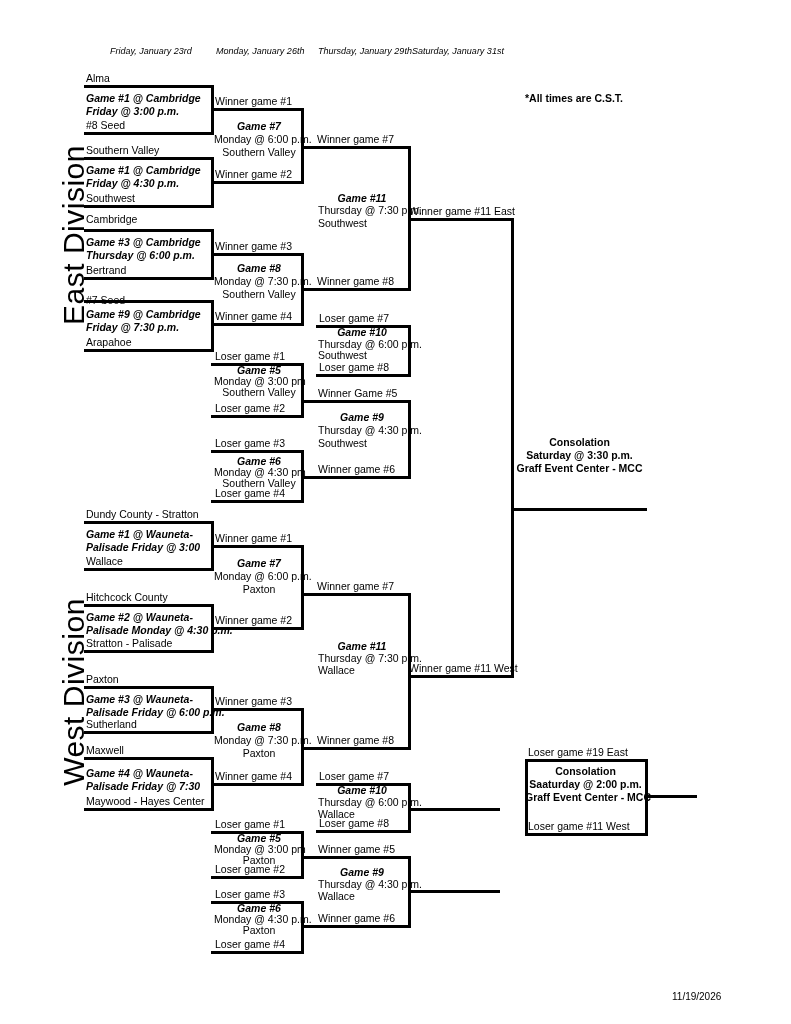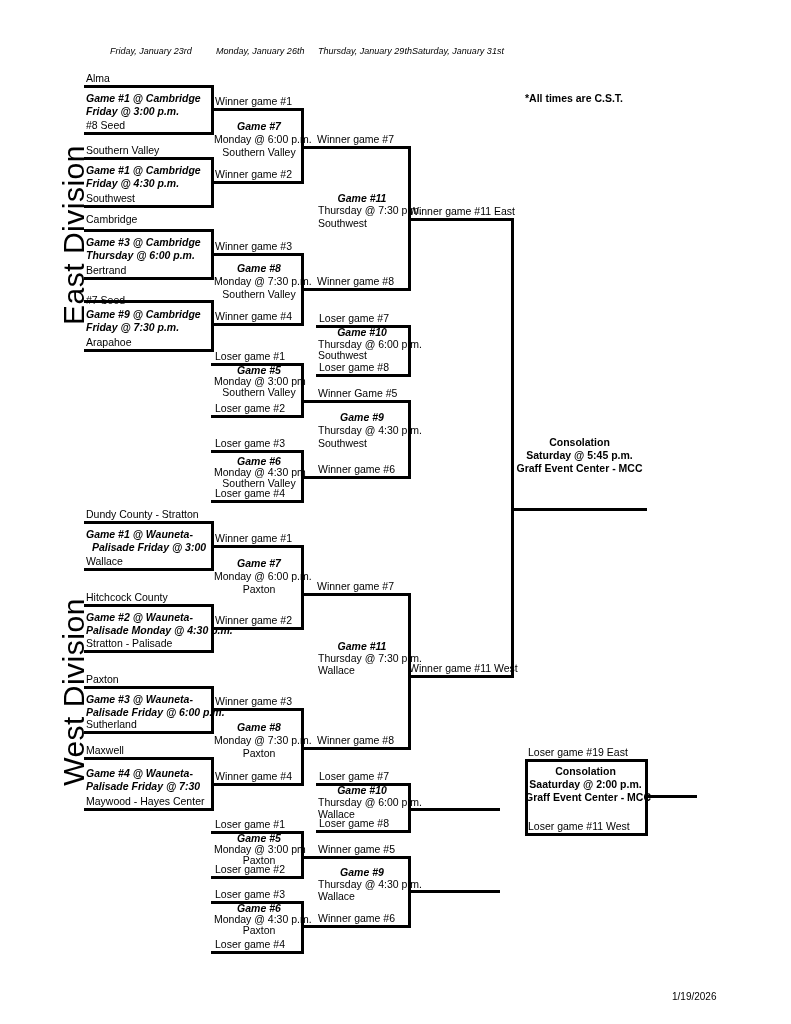--- a/index.html
+++ b/index.html
@@ -24,21 +24,21 @@
 </head>
 <body>
 
 <div class="page">
 
   <div class="colhdr" style="left:110px">Friday, January 23rd</div>
   <div class="colhdr" style="left:216px">Monday, January 26th</div>
   <div class="colhdr" style="left:318px">Thursday, January 29th</div>
   <div class="colhdr" style="left:412px">Saturday, January 31st</div>
   <div class="note">*All times are C.S.T.</div>
-  <div class="datestamp">1/19/2026</div>
+  <div class="datestamp">11/19/2026</div>
 
   <div class="div-label" style="left:74px;top:235px">East Division</div>
   <div class="div-label" style="left:74px;top:692px">West Division</div>
 
   <i class="ln" style="left:84px;top:85px;width:129px"></i>
   <i class="ln" style="left:84px;top:132px;width:129px"></i>
   <i class="ln" style="left:84px;top:157px;width:129px"></i>
   <i class="ln" style="left:84px;top:205px;width:129px"></i>
   <i class="ln" style="left:84px;top:229px;width:129px"></i>
   <i class="ln" style="left:84px;top:277px;width:129px"></i>
@@ -181,21 +181,21 @@
   <div class="tx" style="left:319px;top:361px">Loser game #8</div>
 
   <div class="tx" style="left:318px;top:387px">Winner Game #5</div>
   <div class="tx bi ctr" style="left:316px;top:411px;width:92px">Game #9</div>
   <div class="tx" style="left:318px;top:424px">Thursday @ 4:30 p.m.</div>
   <div class="tx" style="left:318px;top:437px">Southwest</div>
   <div class="tx" style="left:318px;top:463px">Winner game #6</div>
 
   <div class="tx" style="left:86px;top:508px">Dundy County - Stratton</div>
   <div class="tx bi" style="left:86px;top:528px">Game #1 @ Wauneta-</div>
-  <div class="tx bi" style="left:92px;top:541px">Palisade  Friday @ 3:00</div>
+  <div class="tx bi" style="left:86px;top:541px">Palisade  Friday @ 3:00</div>
   <div class="tx" style="left:86px;top:555px">Wallace</div>
   <div class="tx" style="left:86px;top:591px">Hitchcock County</div>
   <div class="tx bi" style="left:86px;top:611px">Game #2 @ Wauneta-</div>
   <div class="tx bi" style="left:86px;top:624px">Palisade Monday @ 4:30 p.m.</div>
   <div class="tx" style="left:86px;top:637px">Stratton - Palisade</div>
   <div class="tx" style="left:86px;top:673px">Paxton</div>
   <div class="tx bi" style="left:86px;top:693px">Game #3 @ Wauneta-</div>
   <div class="tx bi" style="left:86px;top:706px">Palisade Friday @ 6:00 p.m.</div>
   <div class="tx" style="left:86px;top:718px">Sutherland</div>
   <div class="tx" style="left:86px;top:744px">Maxwell</div>
@@ -248,21 +248,21 @@
   <div class="tx" style="left:319px;top:817px">Loser game #8</div>
 
   <div class="tx" style="left:318px;top:843px">Winner game #5</div>
   <div class="tx bi ctr" style="left:316px;top:866px;width:92px">Game #9</div>
   <div class="tx" style="left:318px;top:878px">Thursday @ 4:30 p.m.</div>
   <div class="tx" style="left:318px;top:890px">Wallace</div>
   <div class="tx" style="left:318px;top:912px">Winner game #6</div>
 
   <div class="blk b" style="left:512px;top:436px;width:135px">
     <div>Consolation</div>
-    <div>Saturday @ 5:45 p.m.</div>
+    <div>Saturday @ 3:30 p.m.</div>
     <div>Graff Event Center - MCC</div>
   </div>
   <div class="tx" style="left:528px;top:746px">Loser game #19 East</div>
   <div class="blk b" style="left:525px;top:765px;width:121px">
     <div>Consolation</div>
     <div>Saaturday @ 2:00 p.m.</div>
     <div>Graff Event Center - MCC</div>
   </div>
   <div class="tx" style="left:528px;top:820px">Loser game #11 West</div>
 

